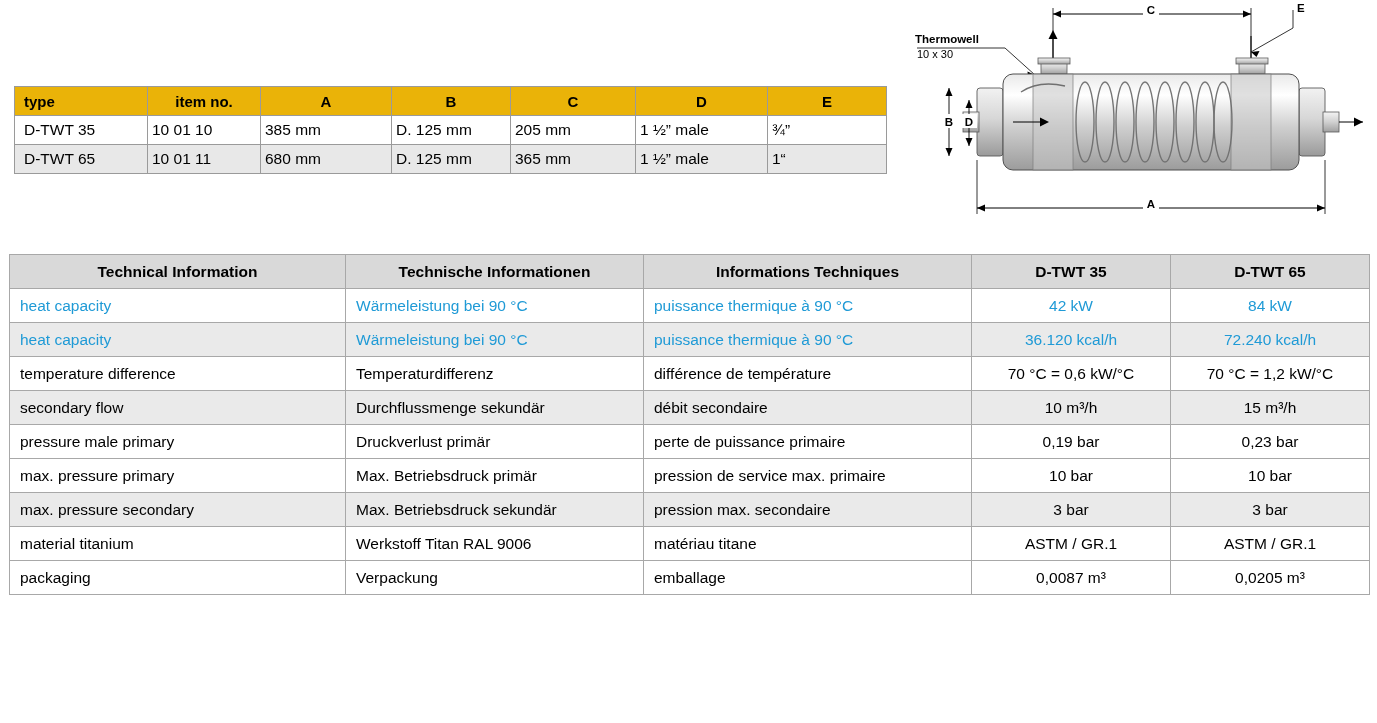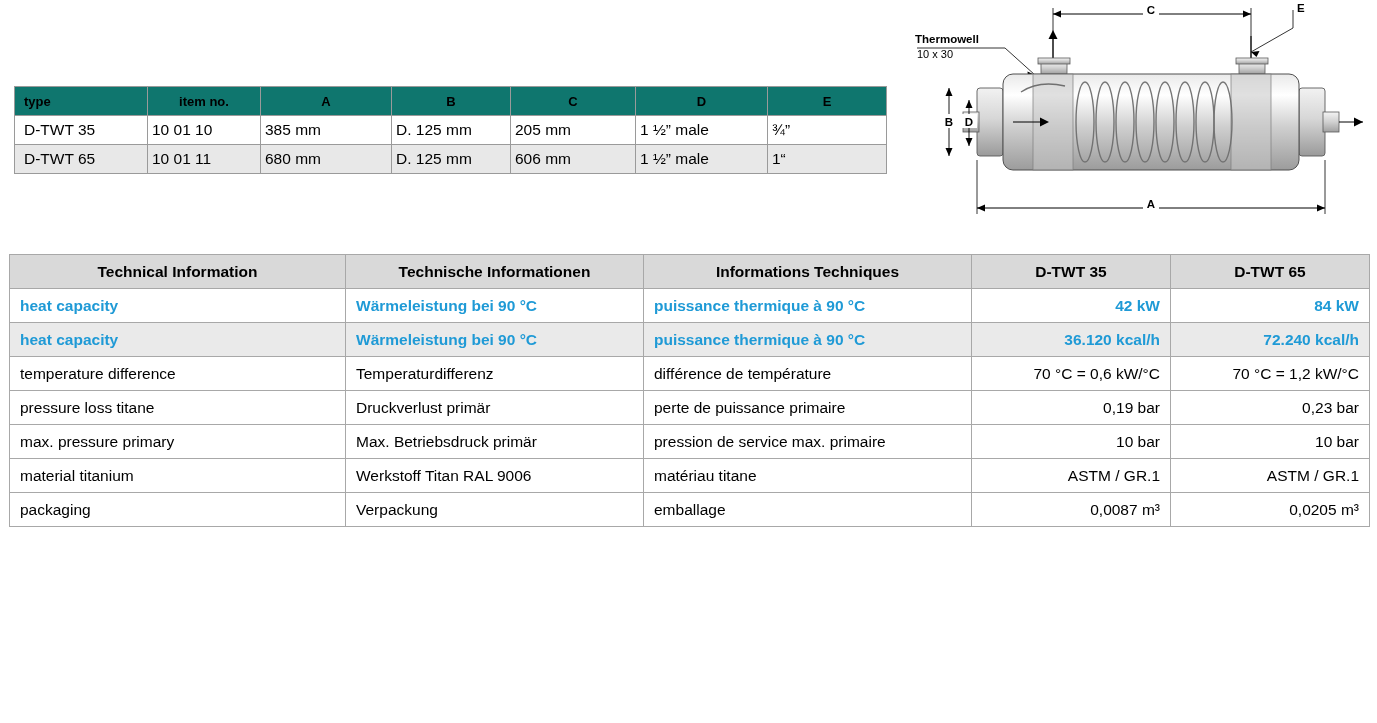--- a/index.html
+++ b/index.html
@@ -27,23 +27,23 @@
     table-layout: fixed;
   }
   table.dim th, table.dim td {
     border: 1px solid #9a9a9a;
     height: 28px;
     font-size: 15.5px;
     padding: 0 4px;
     white-space: nowrap;
   }
   table.dim thead th {
-    background: #0f766e;
+    background: #eab308;
     font-weight: bold;
-    font-size: 13px;
+    font-size: 15px;
   }
   table.dim tbody tr.row-odd td { background: #ffffff; }
   table.dim tbody tr.row-even td { background: #e8e8e8; }
   table.dim td.first, table.dim th.first {
     text-align: left;
     padding-left: 9px;
   }
   .c-type   { width: 119px; }
   .c-item   { width: 104px; }
   .c-a      { width: 122px; }
@@ -72,27 +72,27 @@
   }
   table.tech thead th {
     background: #d9d9d9;
     font-weight: bold;
     text-align: center;
   }
   table.tech thead th.num {
     text-align: center;
   }
   table.tech td.num {
-    text-align: right;
+    text-align: center;
   }
   table.tech tbody tr.row-odd td { background: #ffffff; }
   table.tech tbody tr.row-even td { background: #eaeaea; }
   table.tech tr.highlight td {
     color: #1f9ad6;
-    font-weight: bold;
+    font-weight: normal;
   }
   .t-c1 { width: 336px; }
   .t-c2 { width: 298px; }
   .t-c3 { width: 328px; }
   .t-c4 { width: 199px; }
   .t-c5 { width: 199px; }
 
   
   .drawing {
     position: absolute;
@@ -138,21 +138,21 @@
         <td>D. 125 mm</td>
         <td>205 mm</td>
         <td>1 ½” male</td>
         <td>¾”</td>
       </tr>
       <tr class="row-even">
         <td class="first">D-TWT 65</td>
         <td>10 01 11</td>
         <td>680 mm</td>
         <td>D. 125 mm</td>
-        <td>606 mm</td>
+        <td>365 mm</td>
         <td>1 ½” male</td>
         <td>1“</td>
       </tr>
     </tbody>
   </table>
 </div>
 
 <div class="drawing">
   <svg width="460" height="240" viewBox="0 0 460 240">
     <defs>
@@ -305,34 +305,48 @@
         <td class="num">36.120 kcal/h</td>
         <td class="num">72.240 kcal/h</td>
       </tr>
       <tr class="row-odd">
         <td>temperature difference</td>
         <td>Temperaturdifferenz</td>
         <td>différence de température</td>
         <td class="num">70 °C = 0,6 kW/°C</td>
         <td class="num">70 °C = 1,2 kW/°C</td>
       </tr>
-      <tr class="row-odd">
-        <td>pressure loss titane</td>
+      <tr class="row-even">
+        <td>secondary flow</td>
+        <td>Durchflussmenge sekundär</td>
+        <td>débit secondaire</td>
+        <td class="num">10 m³/h</td>
+        <td class="num">15 m³/h</td>
+      </tr>
+      <tr class="row-odd">
+        <td>pressure male primary</td>
         <td>Druckverlust primär</td>
         <td>perte de puissance primaire</td>
         <td class="num">0,19 bar</td>
         <td class="num">0,23 bar</td>
       </tr>
       <tr class="row-odd">
         <td>max. pressure primary</td>
         <td>Max. Betriebsdruck primär</td>
         <td>pression de service max. primaire</td>
         <td class="num">10 bar</td>
         <td class="num">10 bar</td>
       </tr>
+      <tr class="row-even">
+        <td>max. pressure secondary</td>
+        <td>Max. Betriebsdruck sekundär</td>
+        <td>pression max. secondaire</td>
+        <td class="num">3 bar</td>
+        <td class="num">3 bar</td>
+      </tr>
       <tr class="row-odd">
         <td>material titanium</td>
         <td>Werkstoff Titan RAL 9006</td>
         <td>matériau  titane</td>
         <td class="num">ASTM / GR.1</td>
         <td class="num">ASTM / GR.1</td>
       </tr>
       <tr class="row-odd">
         <td>packaging</td>
         <td>Verpackung</td>

